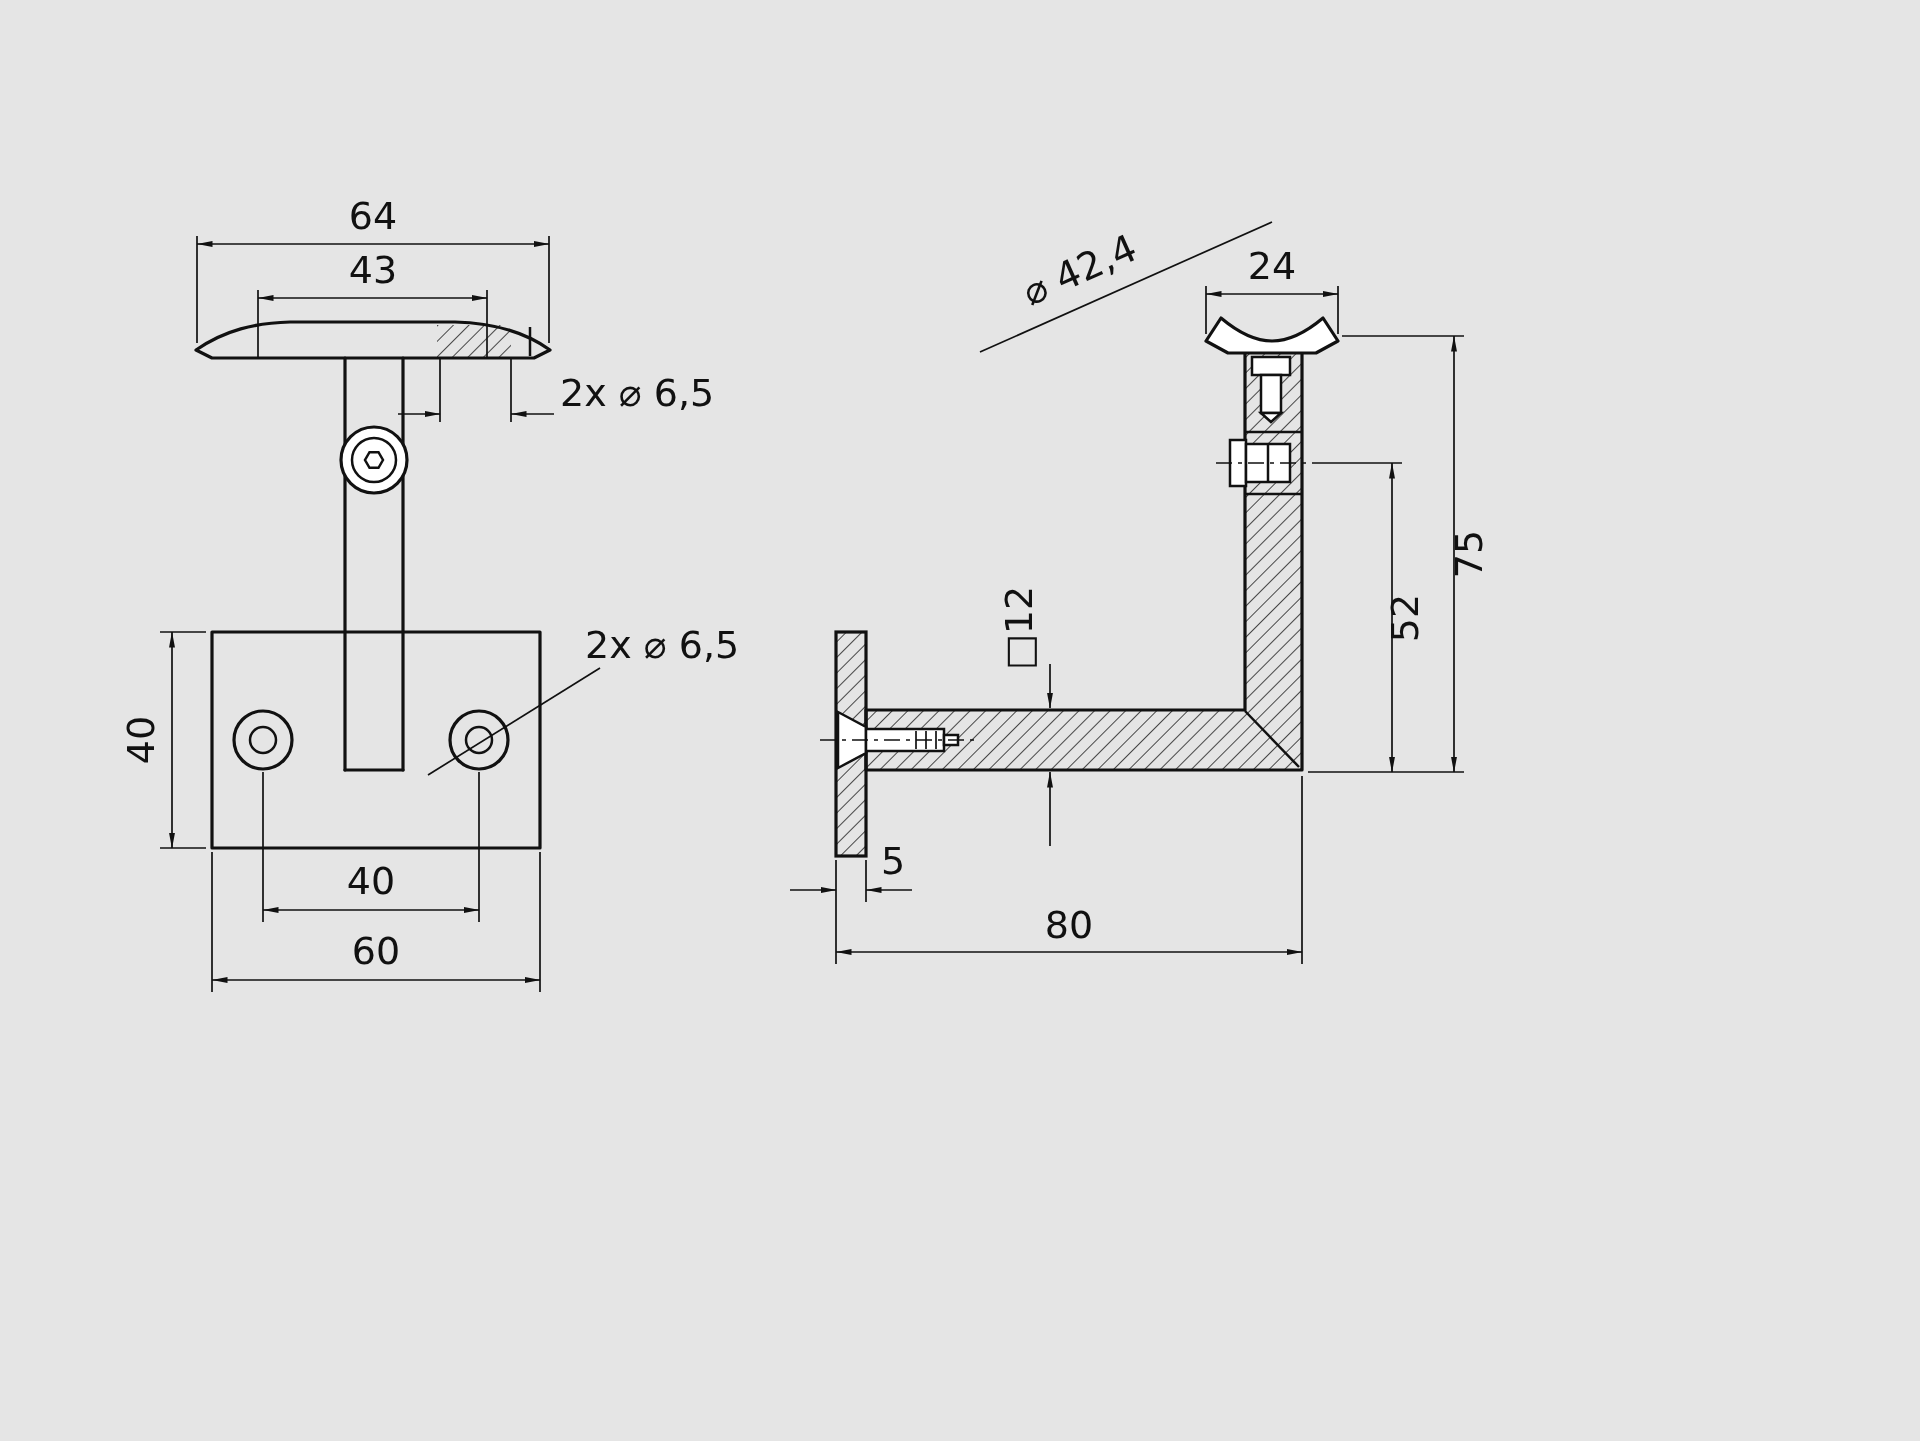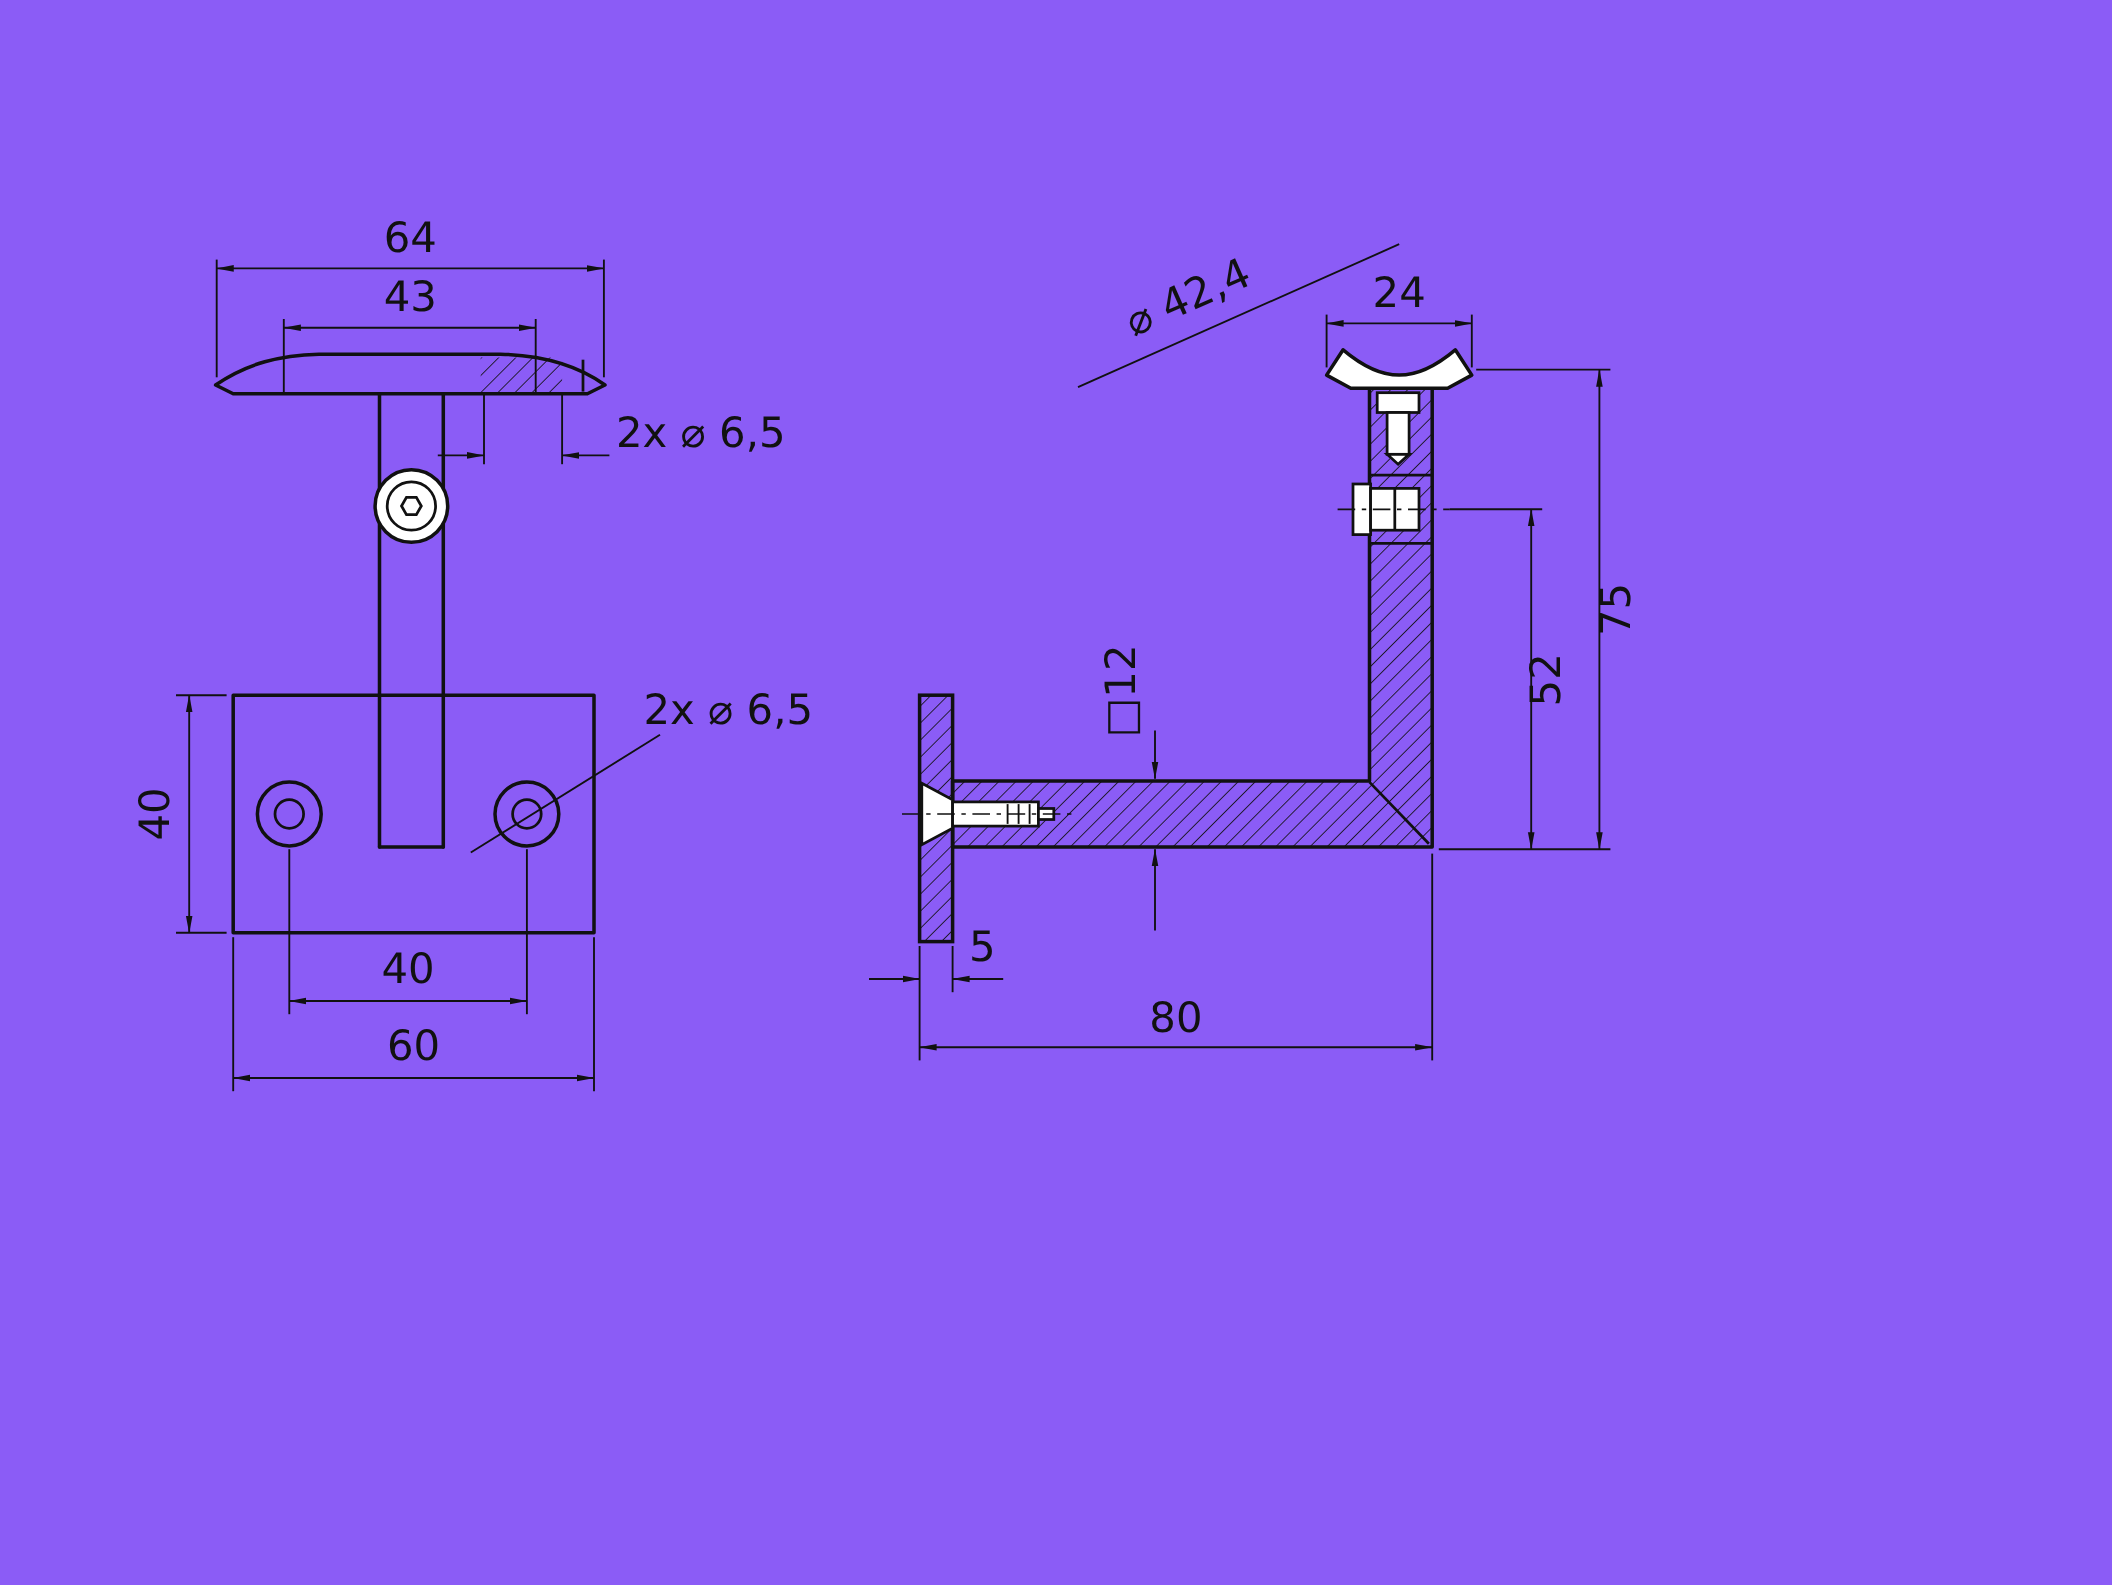--- a/index.html
+++ b/index.html
@@ -4,21 +4,21 @@
 <style>
   html, body {
     margin: 0;
     padding: 0;
     background: #ffffff;
   }
   .stage {
     position: relative;
     width: 1920px;
     height: 1441px;
-    background: #8b5cf6;
+    background: #e5e5e5;
     overflow: hidden;
   }
   svg { display: block; }
   svg text {
     font-family: "DejaVu Sans", sans-serif;
     font-size: 38px;
     fill: #111111;
   }
   .obj  { stroke: #111111; stroke-width: 3.2; fill: none; stroke-linecap: round; stroke-linejoin: round; }
   .objf { stroke: #111111; stroke-width: 3.2; fill: #ffffff; stroke-linejoin: round; }

